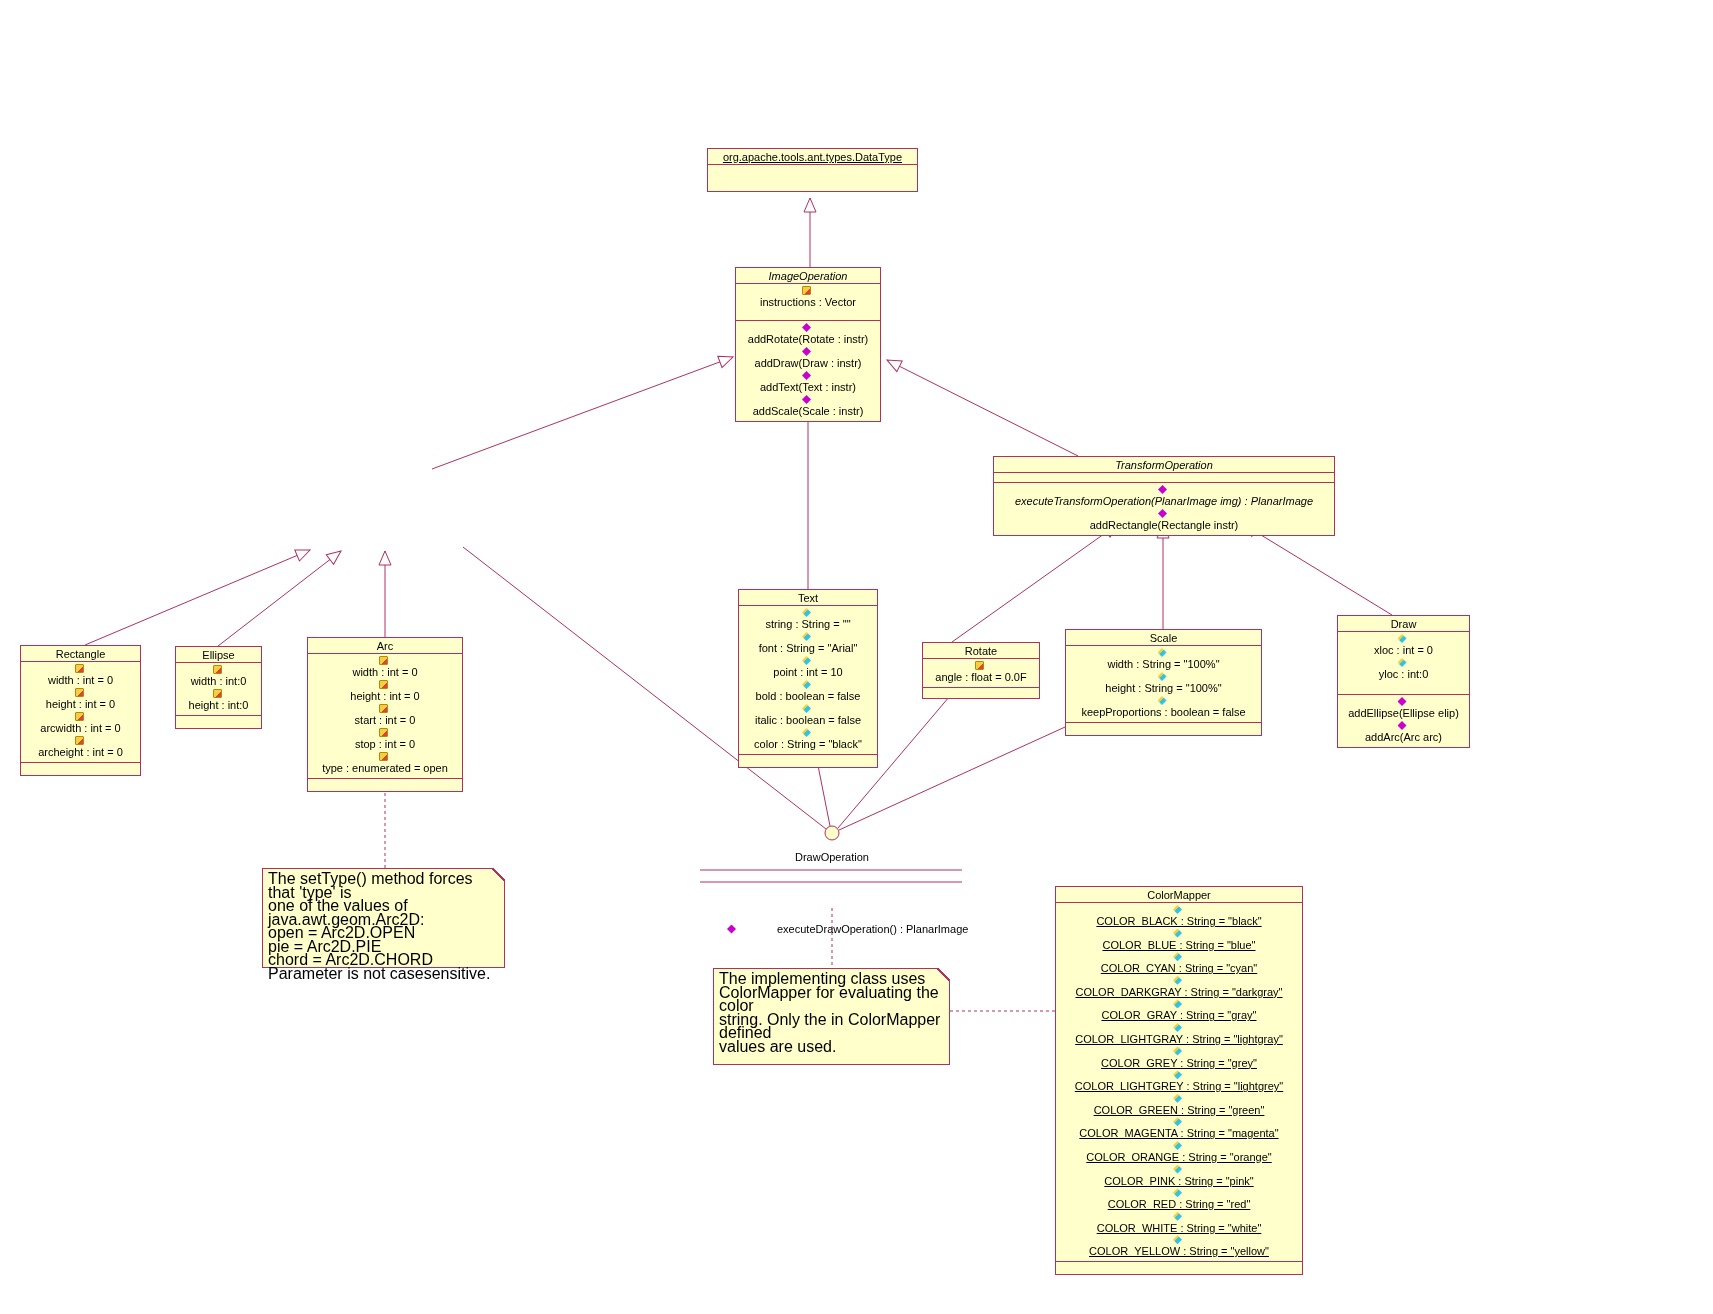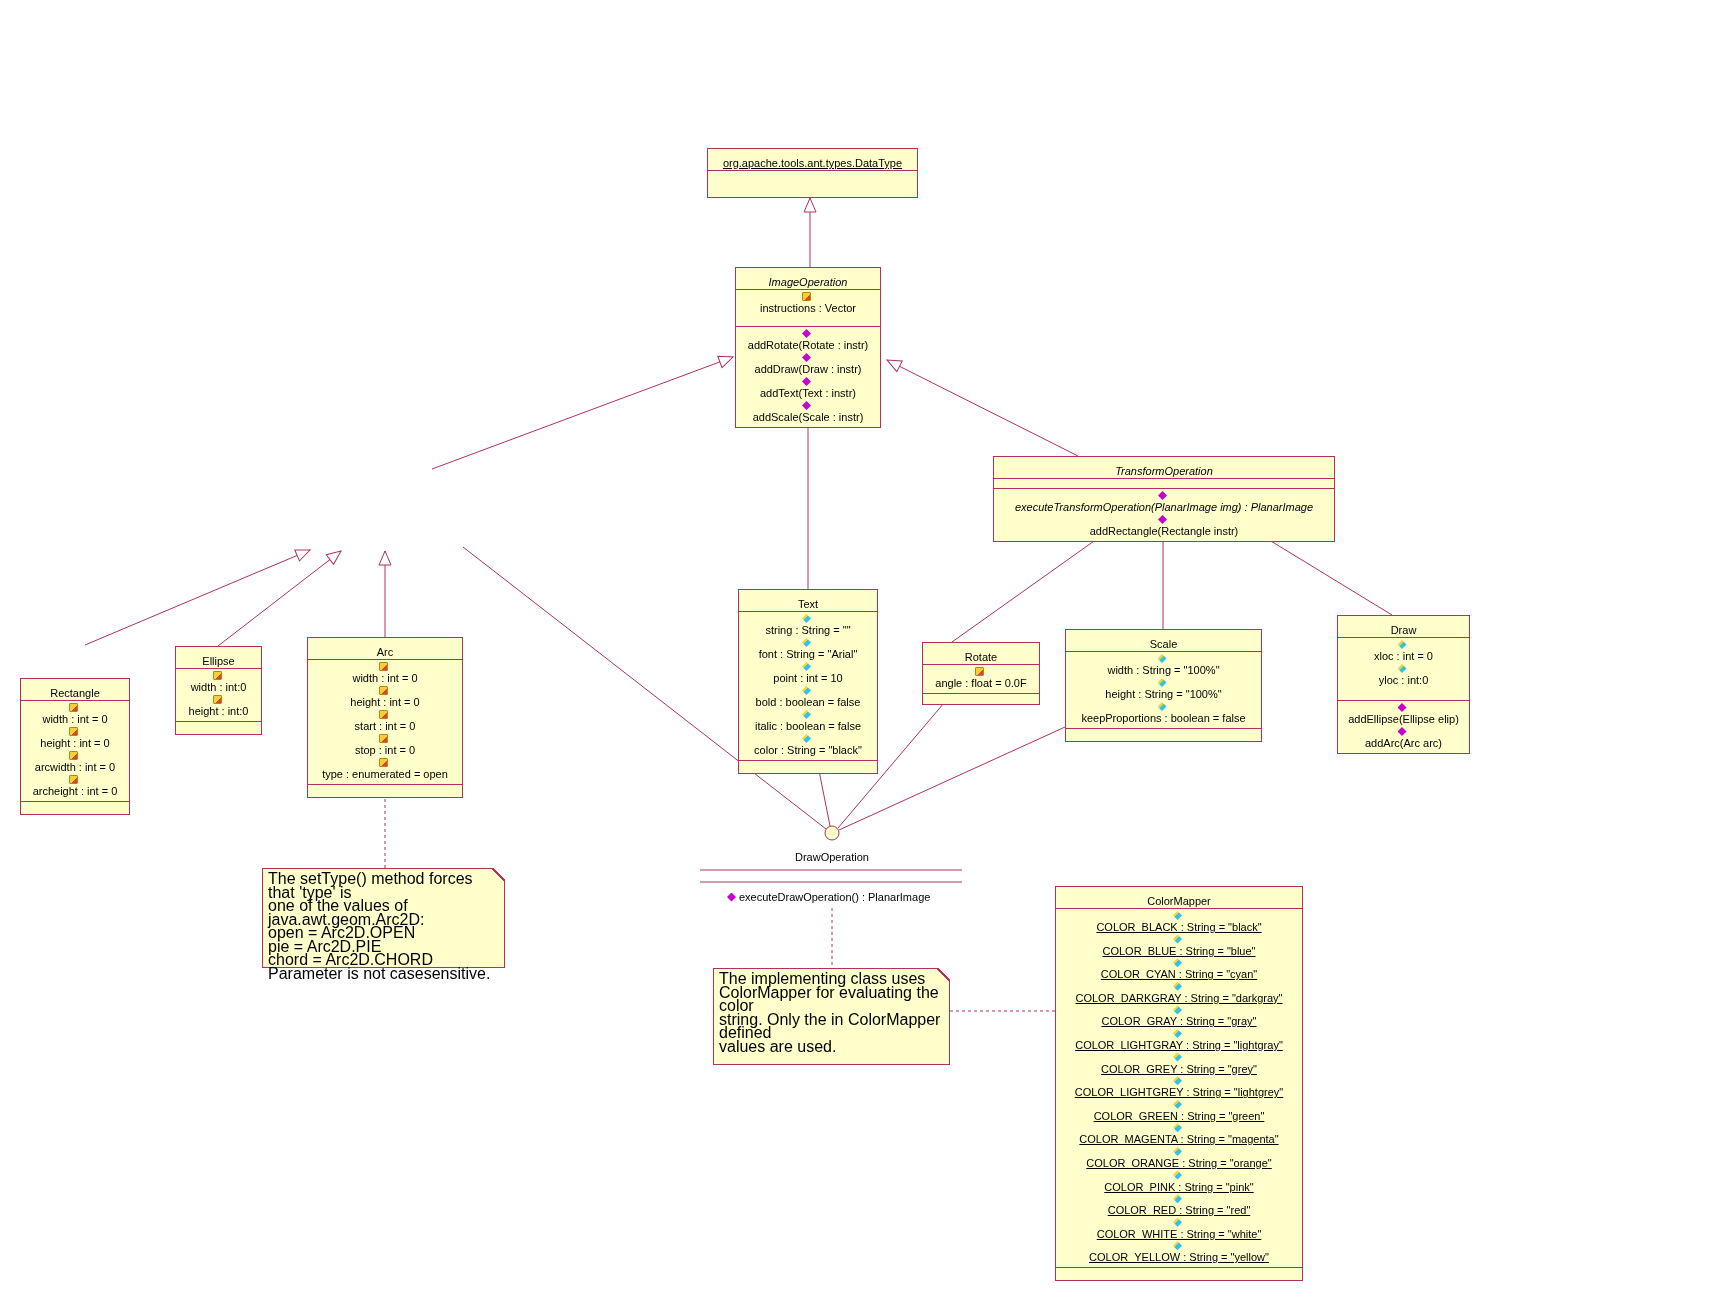--- a/index.html
+++ b/index.html
@@ -5,21 +5,21 @@
   html,body { margin:0; padding:0; }
   #canvas {
     position:relative; width:1713px; height:1314px; background:#FFFFFF;
     font-family:"Liberation Sans", sans-serif; overflow:hidden;
   }
   #edges { position:absolute; left:0; top:0; pointer-events:none; }
   .uml-class {
     position:absolute; background:#FFFFCC; border:1px solid #B03060;
     box-sizing:border-box; color:#000; font-size:11px;
   }
-  .uml-class .title { text-align:center; padding:8px 3px 1px; white-space:nowrap; }
+  .uml-class .title { text-align:center; padding:2px 3px 1px; white-space:nowrap; }
   .abstract .title { font-style:italic; }
   .u { text-decoration:underline; }
   .sec { border-top:1px solid #B03060; padding:2px 2px; }
   .sec.empty { height:12px; padding:0; }
   .member { display:flex; align-items:center; white-space:nowrap; line-height:15px; padding:0 1px;flex-direction:column; }
   .cm .member { line-height:14.6px; }
   .icn { width:9px; height:9px; margin-right:3px; flex:0 0 auto; display:inline-block; }
   .icn.attr-y { background:linear-gradient(135deg,#F4D03F 58%,#E0413A 58%); border:1px solid #B8860B; box-sizing:border-box; border-radius:1px; }
   .icn.attr-c { background:linear-gradient(135deg,#F4D03F 40%,#2EC4E6 40%); clip-path:polygon(50% 0,100% 50%,50% 100%,0 50%); }
   .icn.meth  { background:#CC00CC; clip-path:polygon(50% 0,100% 50%,50% 100%,0 50%); }
@@ -117,21 +117,21 @@
           <span class="icn meth"></span>
           <span>executeTransformOperation(PlanarImage img) : PlanarImage</span>
         </div>
       <div class="member">
           <span class="icn meth"></span>
           <span>addRectangle(Rectangle instr)</span>
         </div>
     </div>
   </div>
 
-  <div class="uml-class" style="left:20px;top:645px;width:110px;margin-top:33px;">
+  <div class="uml-class" style="left:20px;top:645px;width:121px;">
     <div class="title">Rectangle</div>
     <div class="sec">
       <div class="member">
           <span class="icn attr-y"></span>
           <span>width : int = 0</span>
         </div>
       <div class="member">
           <span class="icn attr-y"></span>
           <span>height : int = 0</span>
         </div>
@@ -337,21 +337,21 @@
           <span class="icn attr-c"></span>
           <span class="u">COLOR_YELLOW : String = "yellow"</span>
         </div>
     </div>
     <div class="sec empty"></div>
   </div>
 
   <div class="iface-label" style="left:760px;top:851px;width:144px;">
     <span>DrawOperation</span>
   </div>
-  <div class="iface-method" style="left:727px;top:891px;">
+  <div class="iface-method" style="left:727px;top:923px;gap:38px;">
     <span class="icn meth"></span>
     <span>executeDrawOperation() : PlanarImage</span>
   </div>
 
   <div class="note" style="left:262px;top:868px;width:243px;height:100px;">
     <div class="fold"></div>
     <div>The setType() method forces that 'type' is</div>
     <div>one of the values of java.awt.geom.Arc2D:</div>
     <div>open = Arc2D.OPEN</div>
     <div>pie = Arc2D.PIE</div>

